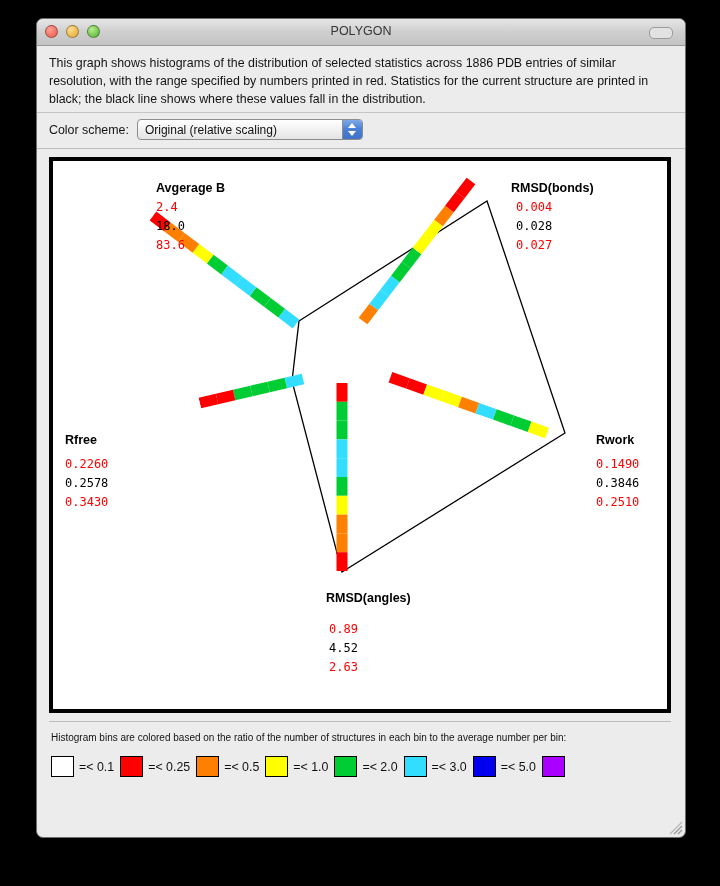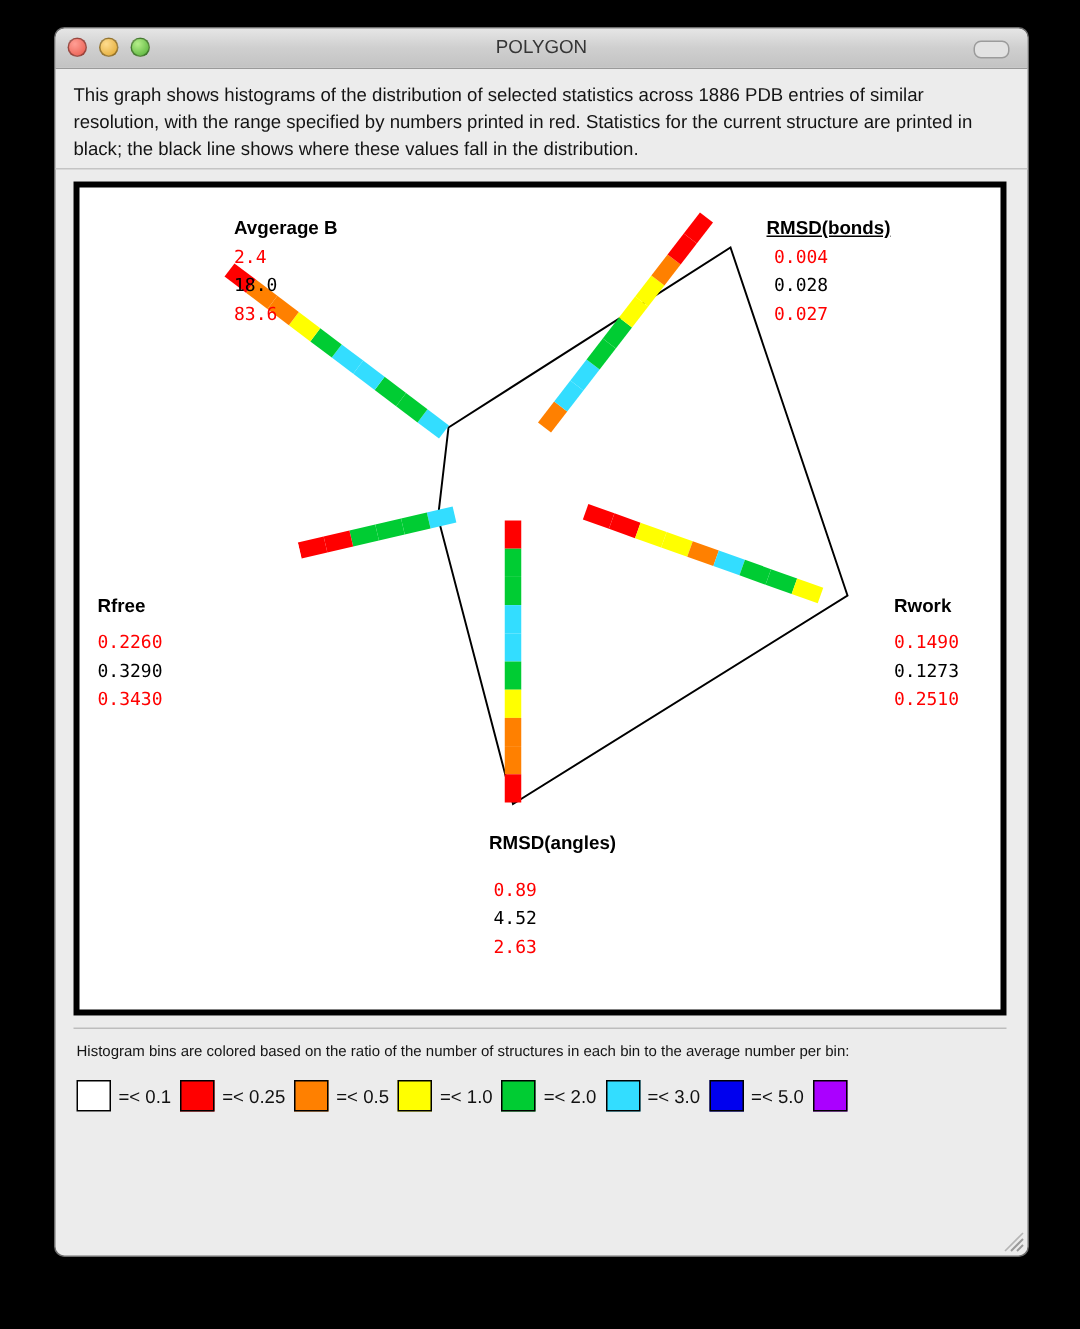--- a/index.html
+++ b/index.html
@@ -253,20 +253,30 @@
     </div>
     <div id="window-title">POLYGON</div>
     <div class="tb-right-pill"></div>
   </div>
 
 
   <div id="desc-panel">
     <div id="desc-text">This graph shows histograms of the distribution of selected statistics across 1886 PDB entries of similar resolution, with the range specified by numbers printed in red.  Statistics for the current structure are printed in black; the black line shows where these values fall in the distribution.</div>
   </div>
 
+  <div id="scheme-row">
+    <div id="scheme-label">Color scheme:</div>
+    <div id="scheme-select">
+      <span>Original (relative scaling)</span>
+      <span class="select-arrows">
+        <span class="arrow-up"></span>
+        <span class="arrow-dn"></span>
+      </span>
+    </div>
+  </div>
 
   <div id="graph-area">
     <svg id="graph-svg" width="620" height="554">
       <polygon id="outline-poly" fill="none" stroke="#000000" stroke-width="1.3" points="246,160 434,40 512,272 289,411 239,220"></polygon>
       <g id="spokes-group">
           <line x1="243" y1="163" x2="228.7" y2="152.2" stroke="#33ddff" stroke-width="11"></line>
           <line x1="228.7" y1="152.2" x2="214.4" y2="141.4" stroke="#00cc33" stroke-width="11"></line>
           <line x1="214.4" y1="141.4" x2="200.1" y2="130.6" stroke="#00cc33" stroke-width="11"></line>
           <line x1="200.1" y1="130.6" x2="185.8" y2="119.8" stroke="#33ddff" stroke-width="11"></line>
           <line x1="185.8" y1="119.8" x2="171.5" y2="109" stroke="#33ddff" stroke-width="11"></line>
@@ -315,35 +325,35 @@
           <line x1="129.60000000000002" y1="246" x2="112.4" y2="250" stroke="#ffffff" stroke-width="11"></line>
           <line x1="112.4" y1="250" x2="95.20000000000002" y2="254" stroke="#ffffff" stroke-width="11"></line>
           <line x1="95.20000000000002" y1="254" x2="78" y2="258" stroke="#ffffff" stroke-width="11"></line>
         </g>
     </svg>
     <div id="graph-labels">
         <div class="axis-label" style="left: 103px; top: 20px;">Avgerage B</div>
         <div class="val-red" style="left: 103px; top: 39px;">2.4</div>
         <div class="val-black" style="left: 103px; top: 58px;">18.0</div>
         <div class="val-red" style="left: 103px; top: 77px;">83.6</div>
-        <div class="axis-label" style="left: 458px; top: 20px; text-decoration: underline;">RMSD(bonds)</div>
+        <div class="axis-label" style="left: 458px; top: 20px;">RMSD(bonds)</div>
         <div class="val-red" style="left: 463px; top: 39px;">0.004</div>
         <div class="val-black" style="left: 463px; top: 58px;">0.028</div>
         <div class="val-red" style="left: 463px; top: 77px;">0.027</div>
         <div class="axis-label" style="left: 543px; top: 272px;">Rwork</div>
         <div class="val-red" style="left: 543px; top: 296px;">0.1490</div>
-        <div class="val-black" style="left: 543px; top: 315px;">0.1273</div>
+        <div class="val-black" style="left: 543px; top: 315px;">0.3846</div>
         <div class="val-red" style="left: 543px; top: 334px;">0.2510</div>
         <div class="axis-label" style="left: 273px; top: 430px;">RMSD(angles)</div>
         <div class="val-red" style="left: 276px; top: 461px;">0.89</div>
         <div class="val-black" style="left: 276px; top: 480px;">4.52</div>
         <div class="val-red" style="left: 276px; top: 499px;">2.63</div>
         <div class="axis-label" style="left: 12px; top: 272px;">Rfree</div>
         <div class="val-red" style="left: 12px; top: 296px;">0.2260</div>
-        <div class="val-black" style="left: 12px; top: 315px;">0.3290</div>
+        <div class="val-black" style="left: 12px; top: 315px;">0.2578</div>
         <div class="val-red" style="left: 12px; top: 334px;">0.3430</div>
       </div>
   </div>
 
   <div id="legend-panel">
     <div id="legend-text">Histogram bins are colored based on the ratio of the number of structures in each bin to the average number per bin:</div>
     <div id="legend-items">
         <div class="legend-item">
           <div class="legend-swatch" style="background: rgb(255, 255, 255);"></div>
           <div class="legend-caption">=&lt; 0.1</div>

